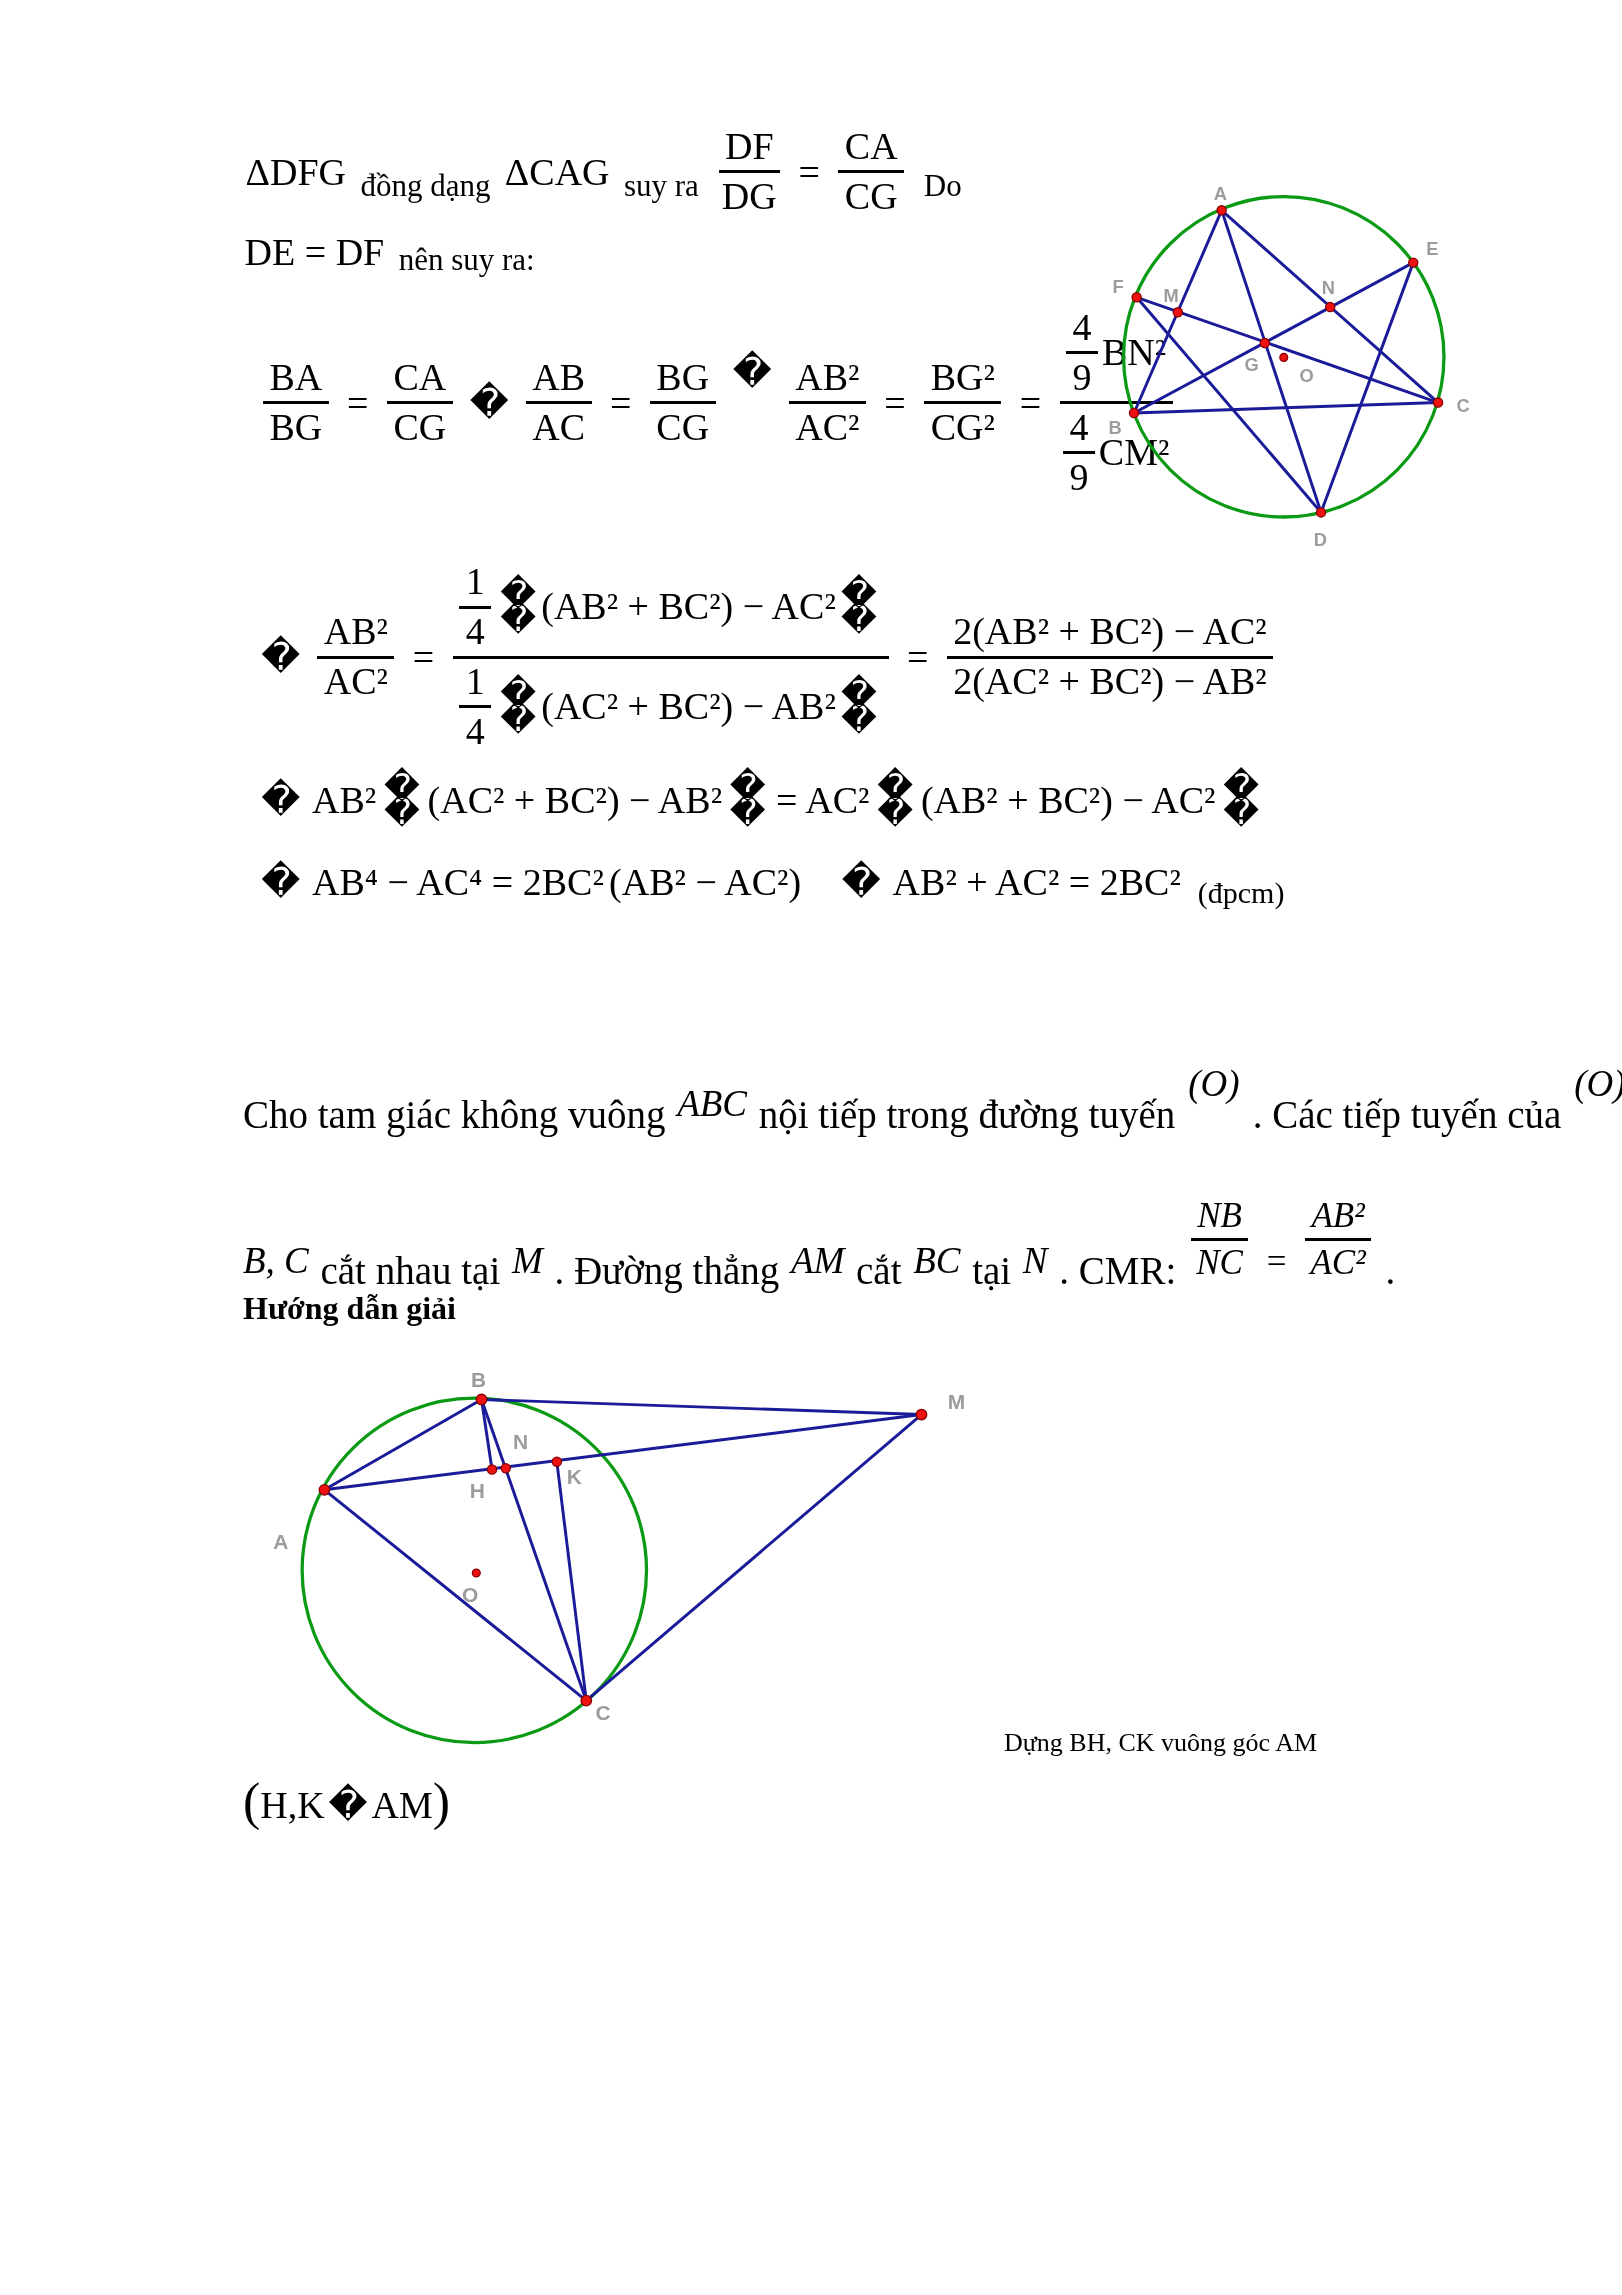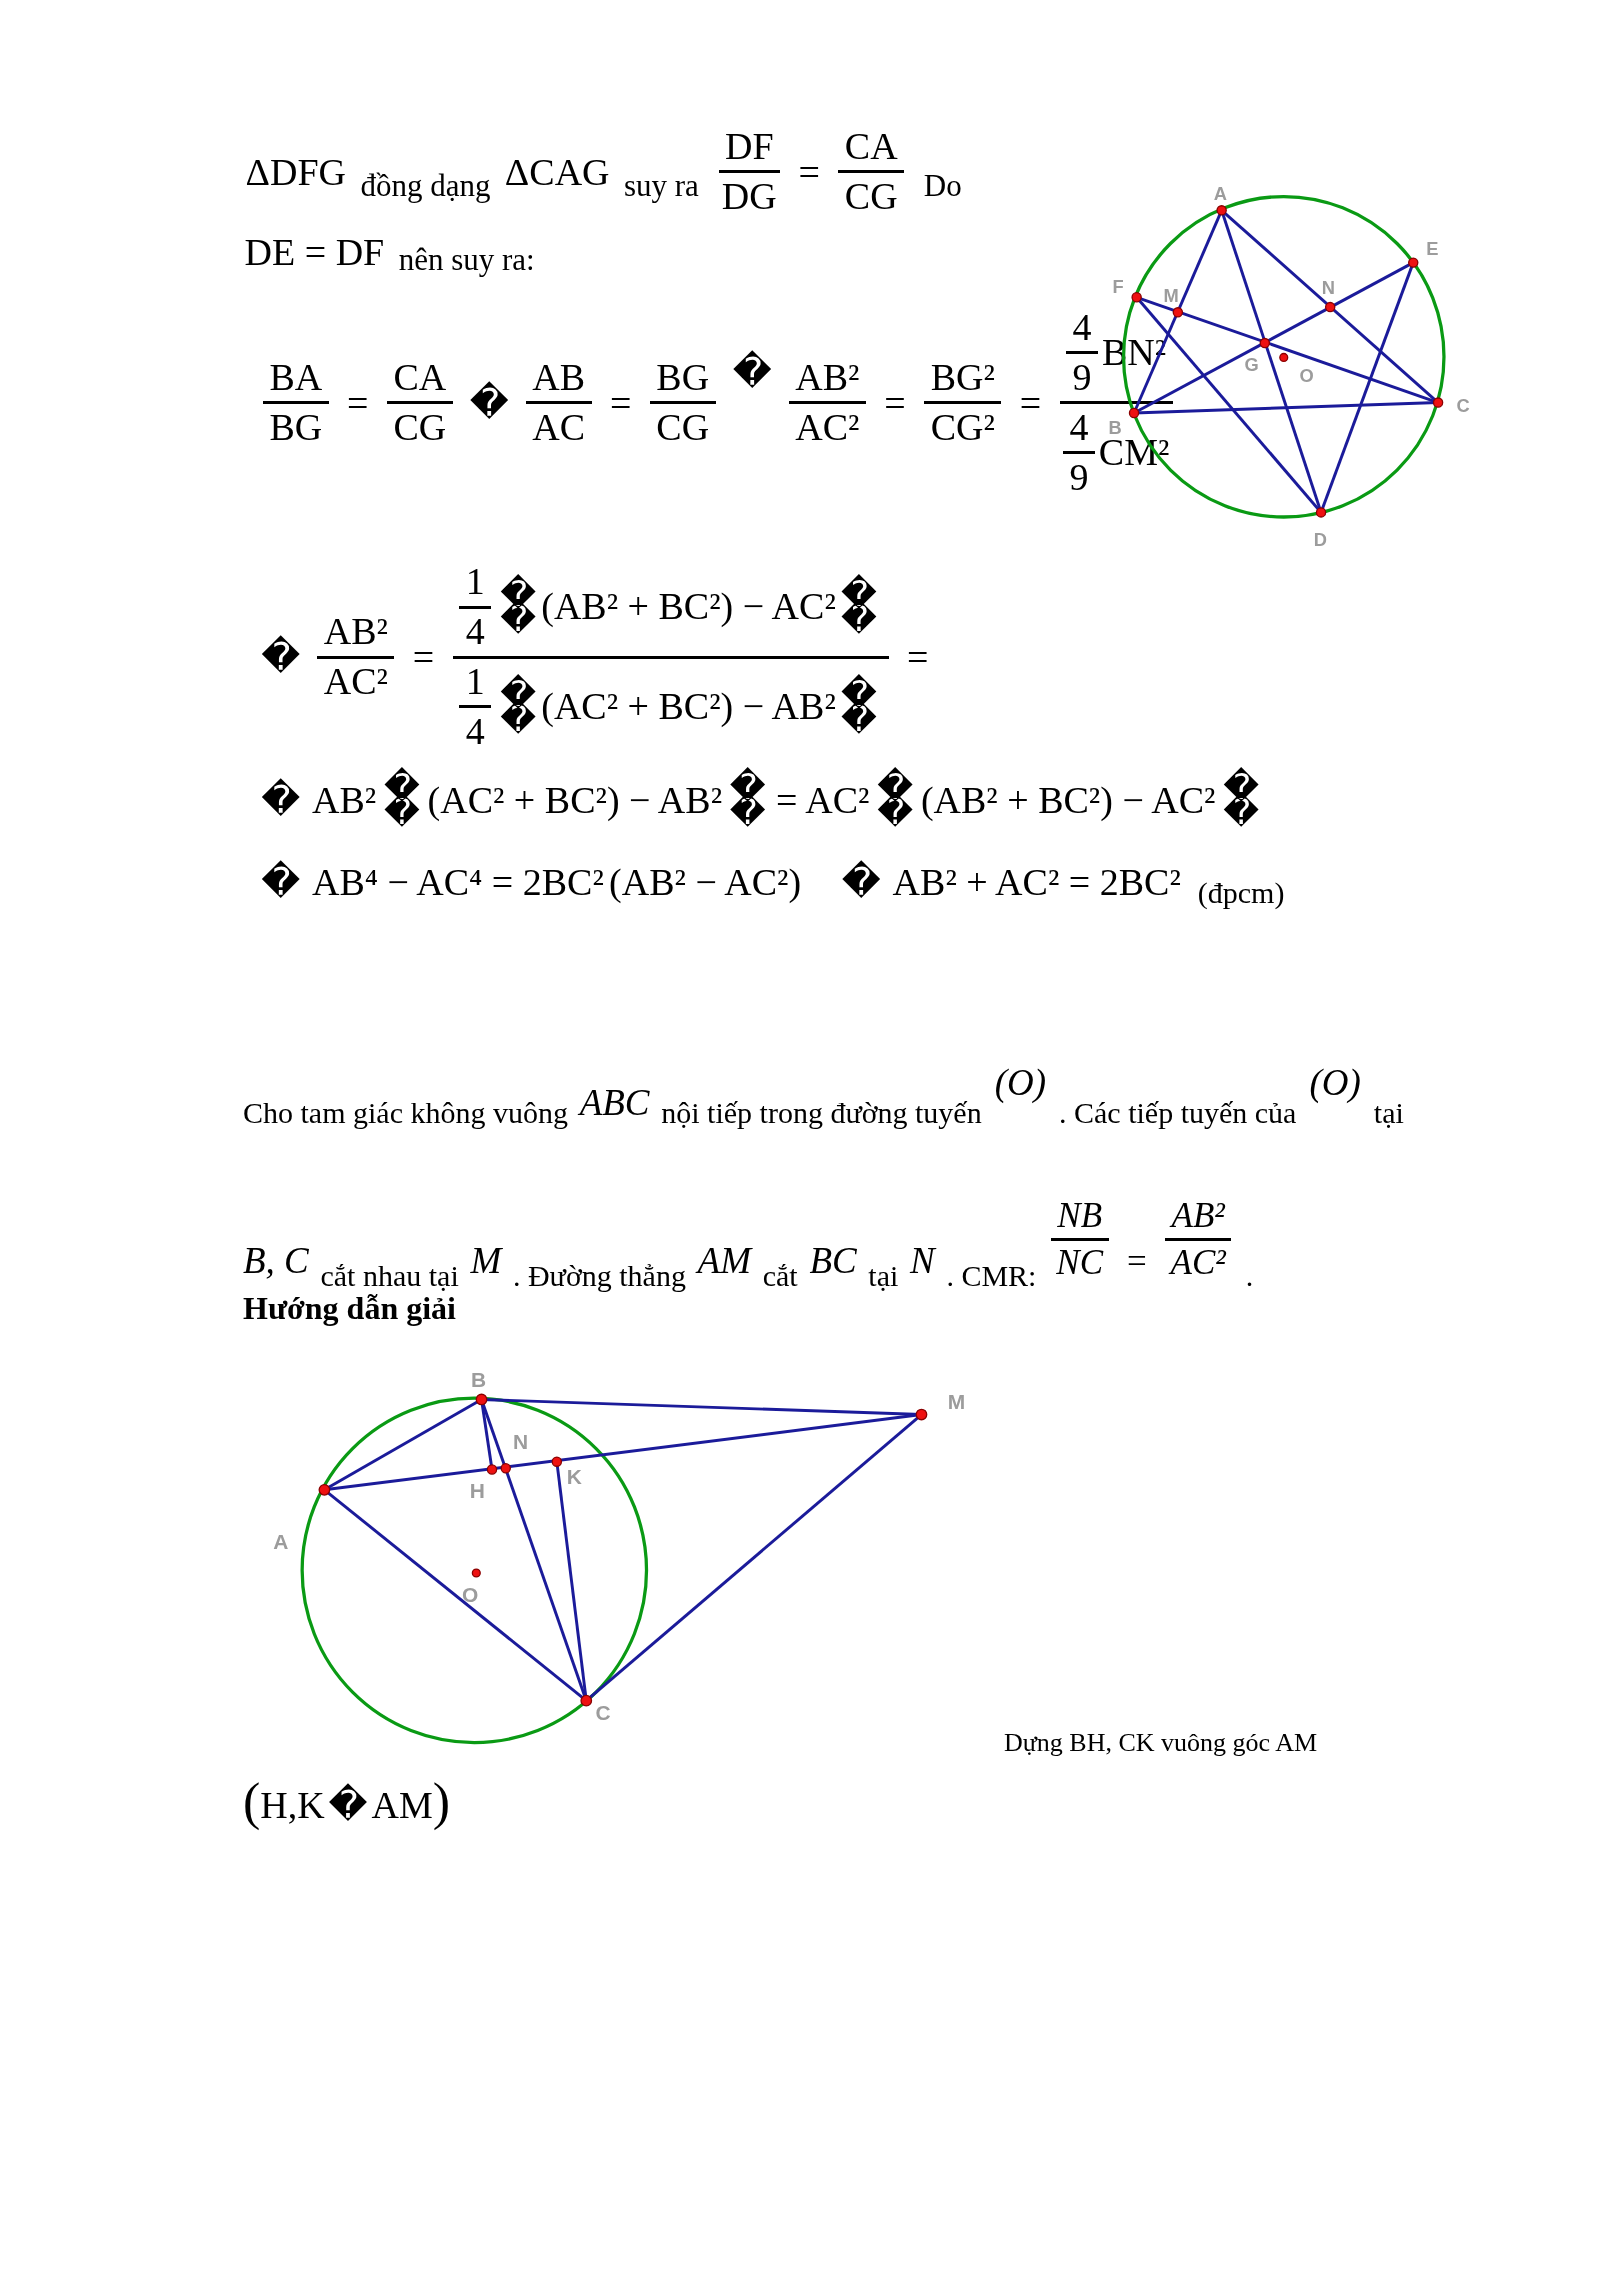--- a/index.html
+++ b/index.html
@@ -21,21 +21,21 @@
   
   .rc{font-family:"DejaVu Sans",sans-serif;margin:0 9.2px;}
   .rc.hi{position:relative;top:-31px;}
   .dd{display:inline-flex;flex-direction:column;line-height:0.72;margin:0 5.2px;
       font-family:"DejaVu Sans",sans-serif;font-size:0.92em;}
   .gap{display:inline-block;width:29px;}
   .note{font-size:30px;position:relative;top:10.5px;margin-left:14.4px;}
   
   .hd{font-weight:bold;font-size:35px;line-height:1.55;}
   .para{display:flex;align-items:center;font-size:37px;white-space:nowrap;}
-  .pt{font-size:30px;position:relative;top:10.5px;margin:0 6.5px;white-space:nowrap;}
+  .pt{font-size:39px;position:relative;top:10.5px;margin:0 6.5px;white-space:nowrap;}
   .pv{font-style:italic;margin:0 5.2px;}
   .psup{font-style:italic;position:relative;top:-19.6px;margin:0 6.5px;}
   .pfr{font-size:35px;}
   .paren{font-size:52px;font-weight:400;position:relative;top:-2.6px;}
   .hk-row{display:flex;align-items:center;font-size:38px;}
   svg text{font-family:"Liberation Sans",sans-serif;font-weight:bold;}
 </style>
 </head>
 <body>
 
@@ -143,20 +143,24 @@
           <span>�</span>
         </span>
       <span>(AC² + BC²) − AB²</span>
       <span class="dd">
           <span>�</span>
           <span>�</span>
         </span>
     </span>
   </span>
   <span class="sym">=</span>
+  <span class="fr">
+    <span class="n">2(AB² + BC²) − AC²</span>
+    <span class="d">2(AC² + BC²) − AB²</span>
+  </span>
 </div>
 
 <div class="abs eq" style="left:252px;top:775px;">
   <span class="rc">�</span>
   <span class="mt">AB²</span>
   <span class="dd">
       <span>�</span>
       <span>�</span>
     </span>
   <span class="mt">(AC² + BC²) − AB²</span>

